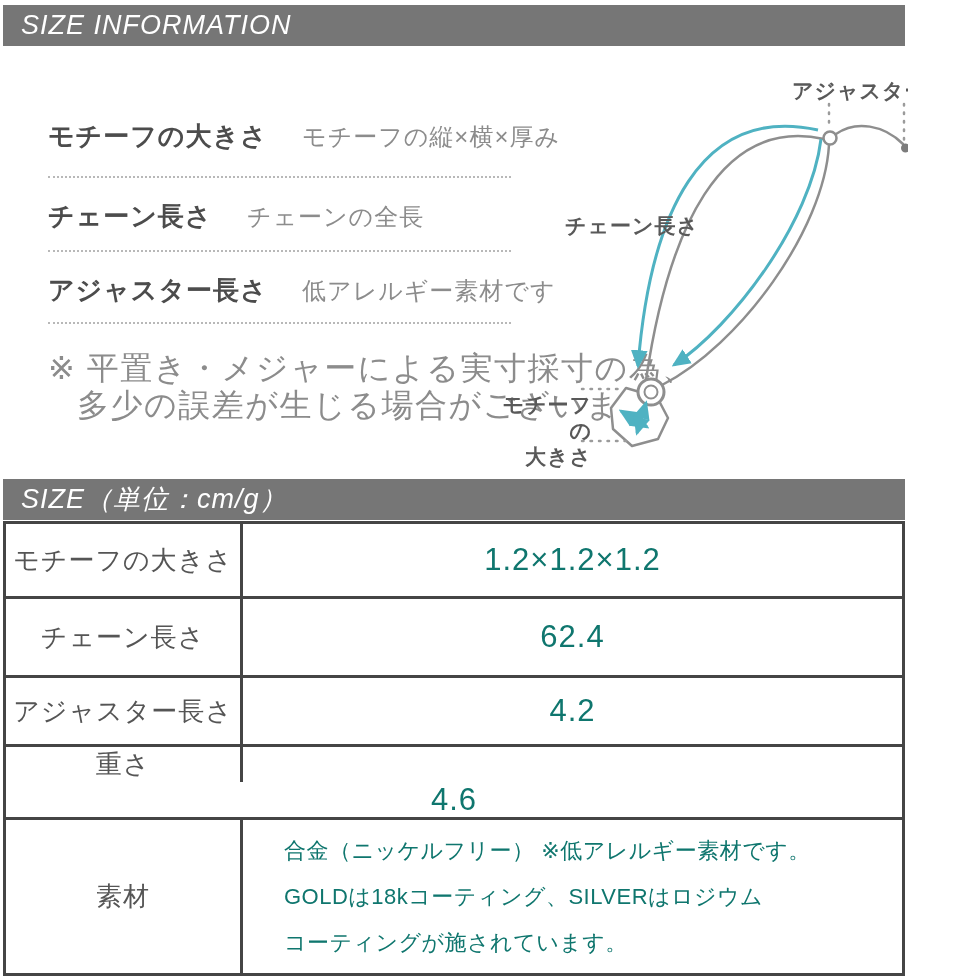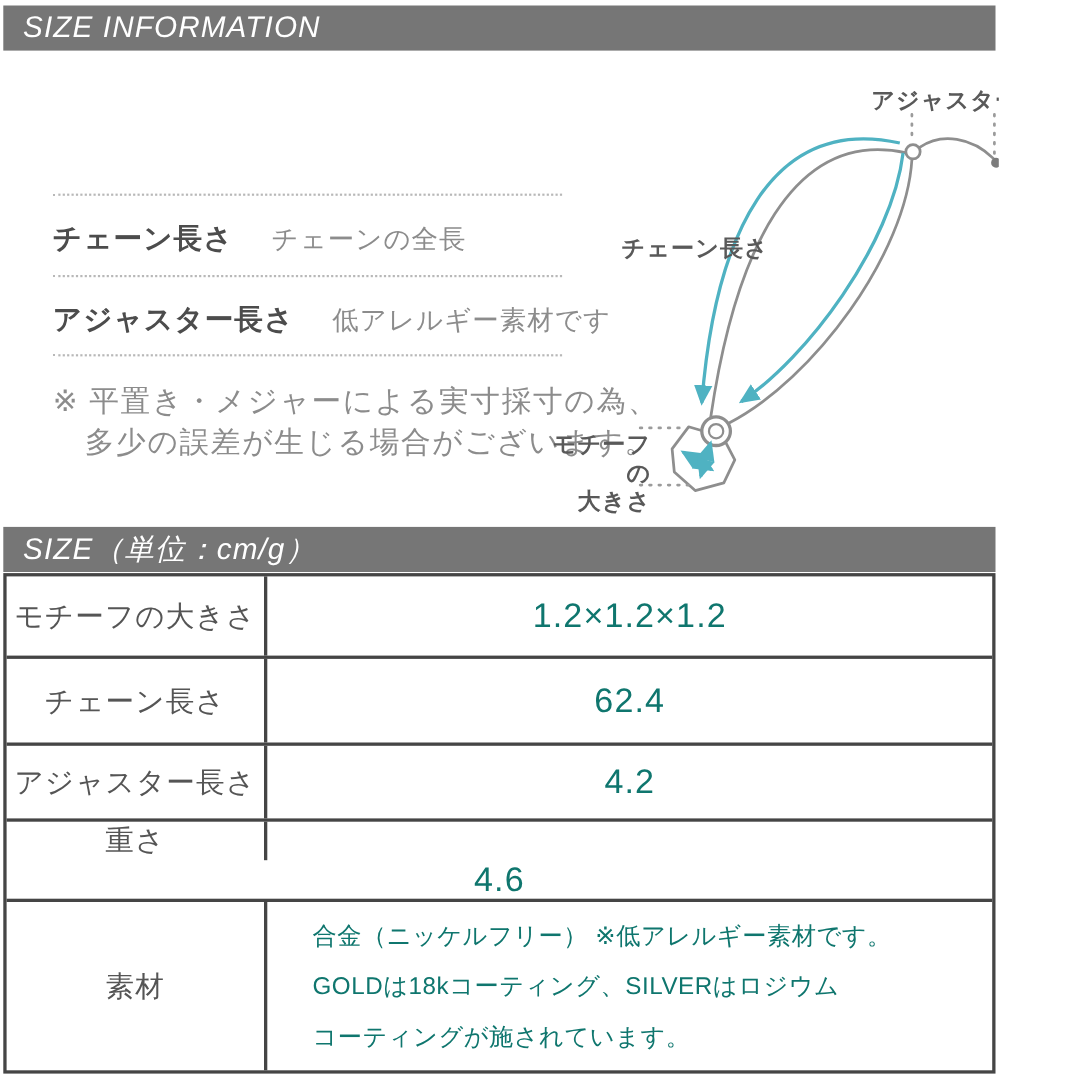--- a/index.html
+++ b/index.html
@@ -7,21 +7,21 @@
         font-family:"Liberation Sans","DejaVu Sans",sans-serif;}
   .bar{position:absolute;left:3px;right:3px;height:41px;background:#767676;color:#ffffff;
        font-style:italic;font-size:27px;line-height:41px;padding-left:18px;letter-spacing:1px;
        box-sizing:border-box;}
   #bar-top{top:5px;}
   #bar-size{top:479px;}
   .def-row{position:absolute;left:48px;white-space:nowrap;}
   .def-term{font-weight:bold;font-size:26px;color:#4c4c4c;letter-spacing:1px;}
   .def-desc{font-size:24px;color:#8c8c8c;margin-left:30px;letter-spacing:1px;}
   .dotted-sep{position:absolute;left:48px;width:463px;height:0;border-top:2px dotted #b8b8b8;}
-  .note-line{position:absolute;color:#8c8c8c;font-size:27px;letter-spacing:1.5px;white-space:nowrap;}
+  .note-line{position:absolute;color:#8c8c8c;font-size:32px;letter-spacing:1.5px;white-space:nowrap;}
   .diagram-label{position:absolute;font-weight:bold;color:#595959;font-size:21px;
                  letter-spacing:1px;white-space:nowrap;}
   #motif-label{width:104px;text-align:right;line-height:26px;white-space:normal;}
   .necklace-svg{position:absolute;left:480px;top:60px;}
   .size-table{position:absolute;top:521px;left:3px;right:3px;border:3px solid #454545;
               display:flex;flex-direction:column;background:#fff;}
   .trow{display:flex;border-bottom:3px solid #454545;}
   .trow:last-child{border-bottom:none;}
   .tlabel{width:234px;border-right:3px solid #454545;display:flex;align-items:center;
           justify-content:center;font-size:26px;color:#555555;letter-spacing:1px;}
@@ -33,20 +33,24 @@
 </style>
 </head>
 <body>
 
 <div class="page">
 
   <div class="bar" id="bar-top">
     <span>SIZE INFORMATION</span>
   </div>
 
+  <div class="def-row" style="top:119px;">
+    <span class="def-term">モチーフの大きさ</span>
+    <span class="def-desc">モチーフの縦×横×厚み</span>
+  </div>
   <div class="dotted-sep" style="top:176px;"></div>
 
   <div class="def-row" style="top:199px;">
     <span class="def-term">チェーン長さ</span>
     <span class="def-desc">チェーンの全長</span>
   </div>
   <div class="dotted-sep" style="top:250px;"></div>
 
   <div class="def-row" style="top:273px;">
     <span class="def-term">アジャスター長さ</span>

